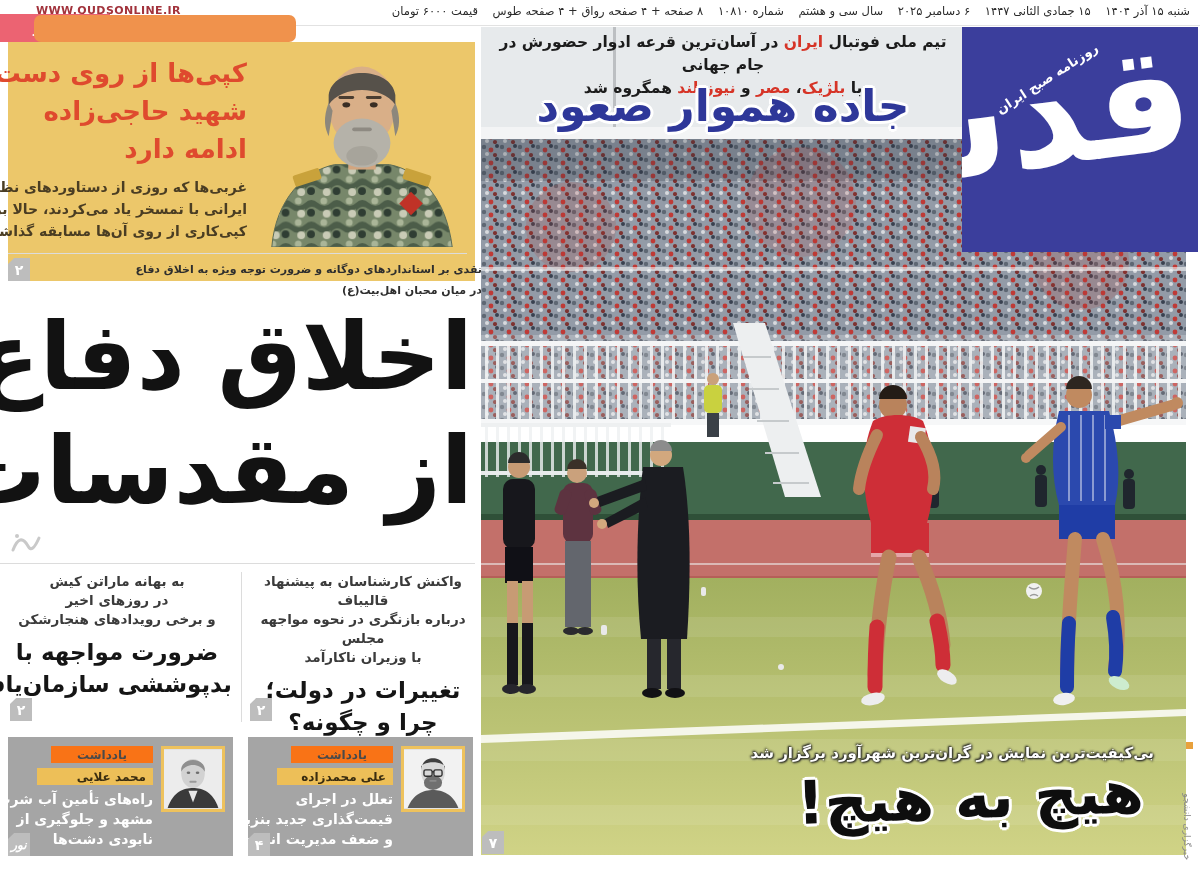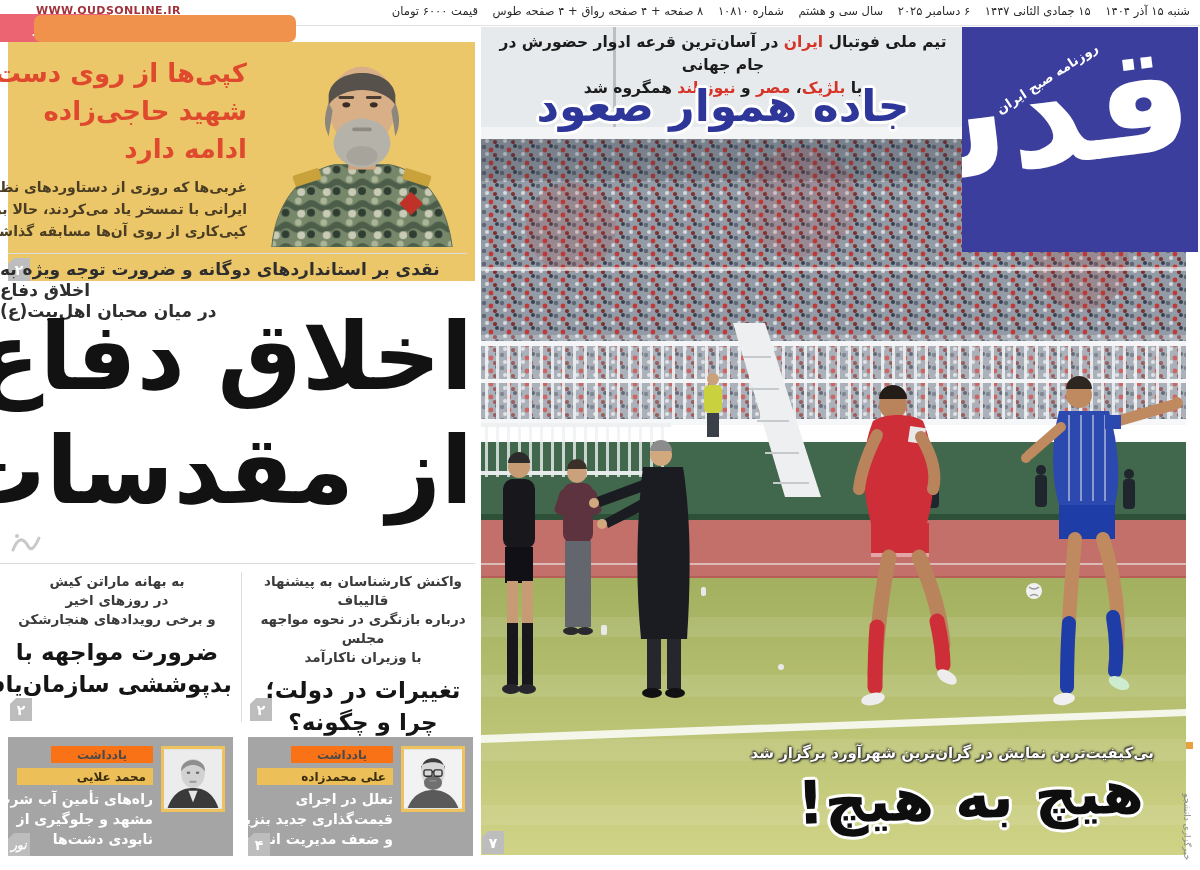--- a/index.html
+++ b/index.html
@@ -32,39 +32,39 @@
                  font-size:14px; font-weight:700; line-height:22px; white-space:nowrap; }
   .feature-photo { right:2px; top:4px; width:222px; height:201px; }
 
   .page-badge { width:22px; height:23px; background:#bdbdbd; color:#fff; font-size:14px;
                 font-weight:bold; display:flex; align-items:center; justify-content:center;
                 clip-path:polygon(28% 0, 100% 0, 100% 100%, 0 100%, 0 26%); }
 
   .rule { background:#dcdcdc; }
 
   
-  .main-kicker { left:0; top:259px; width:475px; text-align:left; color:#2e2e2e;
-                 font-size:17px; font-weight:700; line-height:21px; }
+  .main-kicker { left:7px; top:259px; width:475px; text-align:right; color:#2e2e2e;
+                 font-size:11px; font-weight:700; line-height:21px; }
   .main-headline { left:0; top:300px; width:473px; text-align:center; color:#121212;
                    font-size:94px; font-weight:900; line-height:114px; white-space:nowrap; }
 
   
   .sec { top:572px; width:230px; text-align:center; }
   .sec-kicker { font-size:13.5px; font-weight:600; color:#3b3b3b; line-height:19px; }
   .sec-headline { margin-top:7px; font-size:23px; font-weight:900; color:#151515;
                   line-height:32px; white-space:nowrap; }
 
   
   .note { top:737px; width:225px; height:119px; background:#a5a5a5; }
   .note-photo { right:8px; top:9px; width:64px; height:66px; border:3px solid #eec25d;
                 background:#e3e3e3; overflow:hidden; }
   .note-tag { right:80px; top:9px; width:102px; height:17px; background:#f97316; color:#4a4a4a;
               font-size:12px; font-weight:700; display:flex; align-items:center;
               justify-content:center; }
-  .note-author { right:80px; top:31px; width:136px; height:17px; background:#edbf58;
+  .note-author { right:80px; top:31px; width:116px; height:17px; background:#edbf58;
                  color:#3a2d10; font-size:12px; font-weight:700; display:flex;
                  align-items:center; padding-right:7px; }
   .note-title { right:80px; left:6px; top:52px; text-align:right; color:#ffffff;
                 font-size:14px; font-weight:800; line-height:20px; white-space:nowrap; }
   .note-badge { left:0; bottom:0; }
   .note-badge-orn { font-size:12px; font-style:italic; }
 
   
   .photo-wrap { left:481px; top:27px; width:705px; height:828px; overflow:hidden; }
   .masthead { left:962px; top:27px; width:236px; height:225px; background:#3b3e9c;

